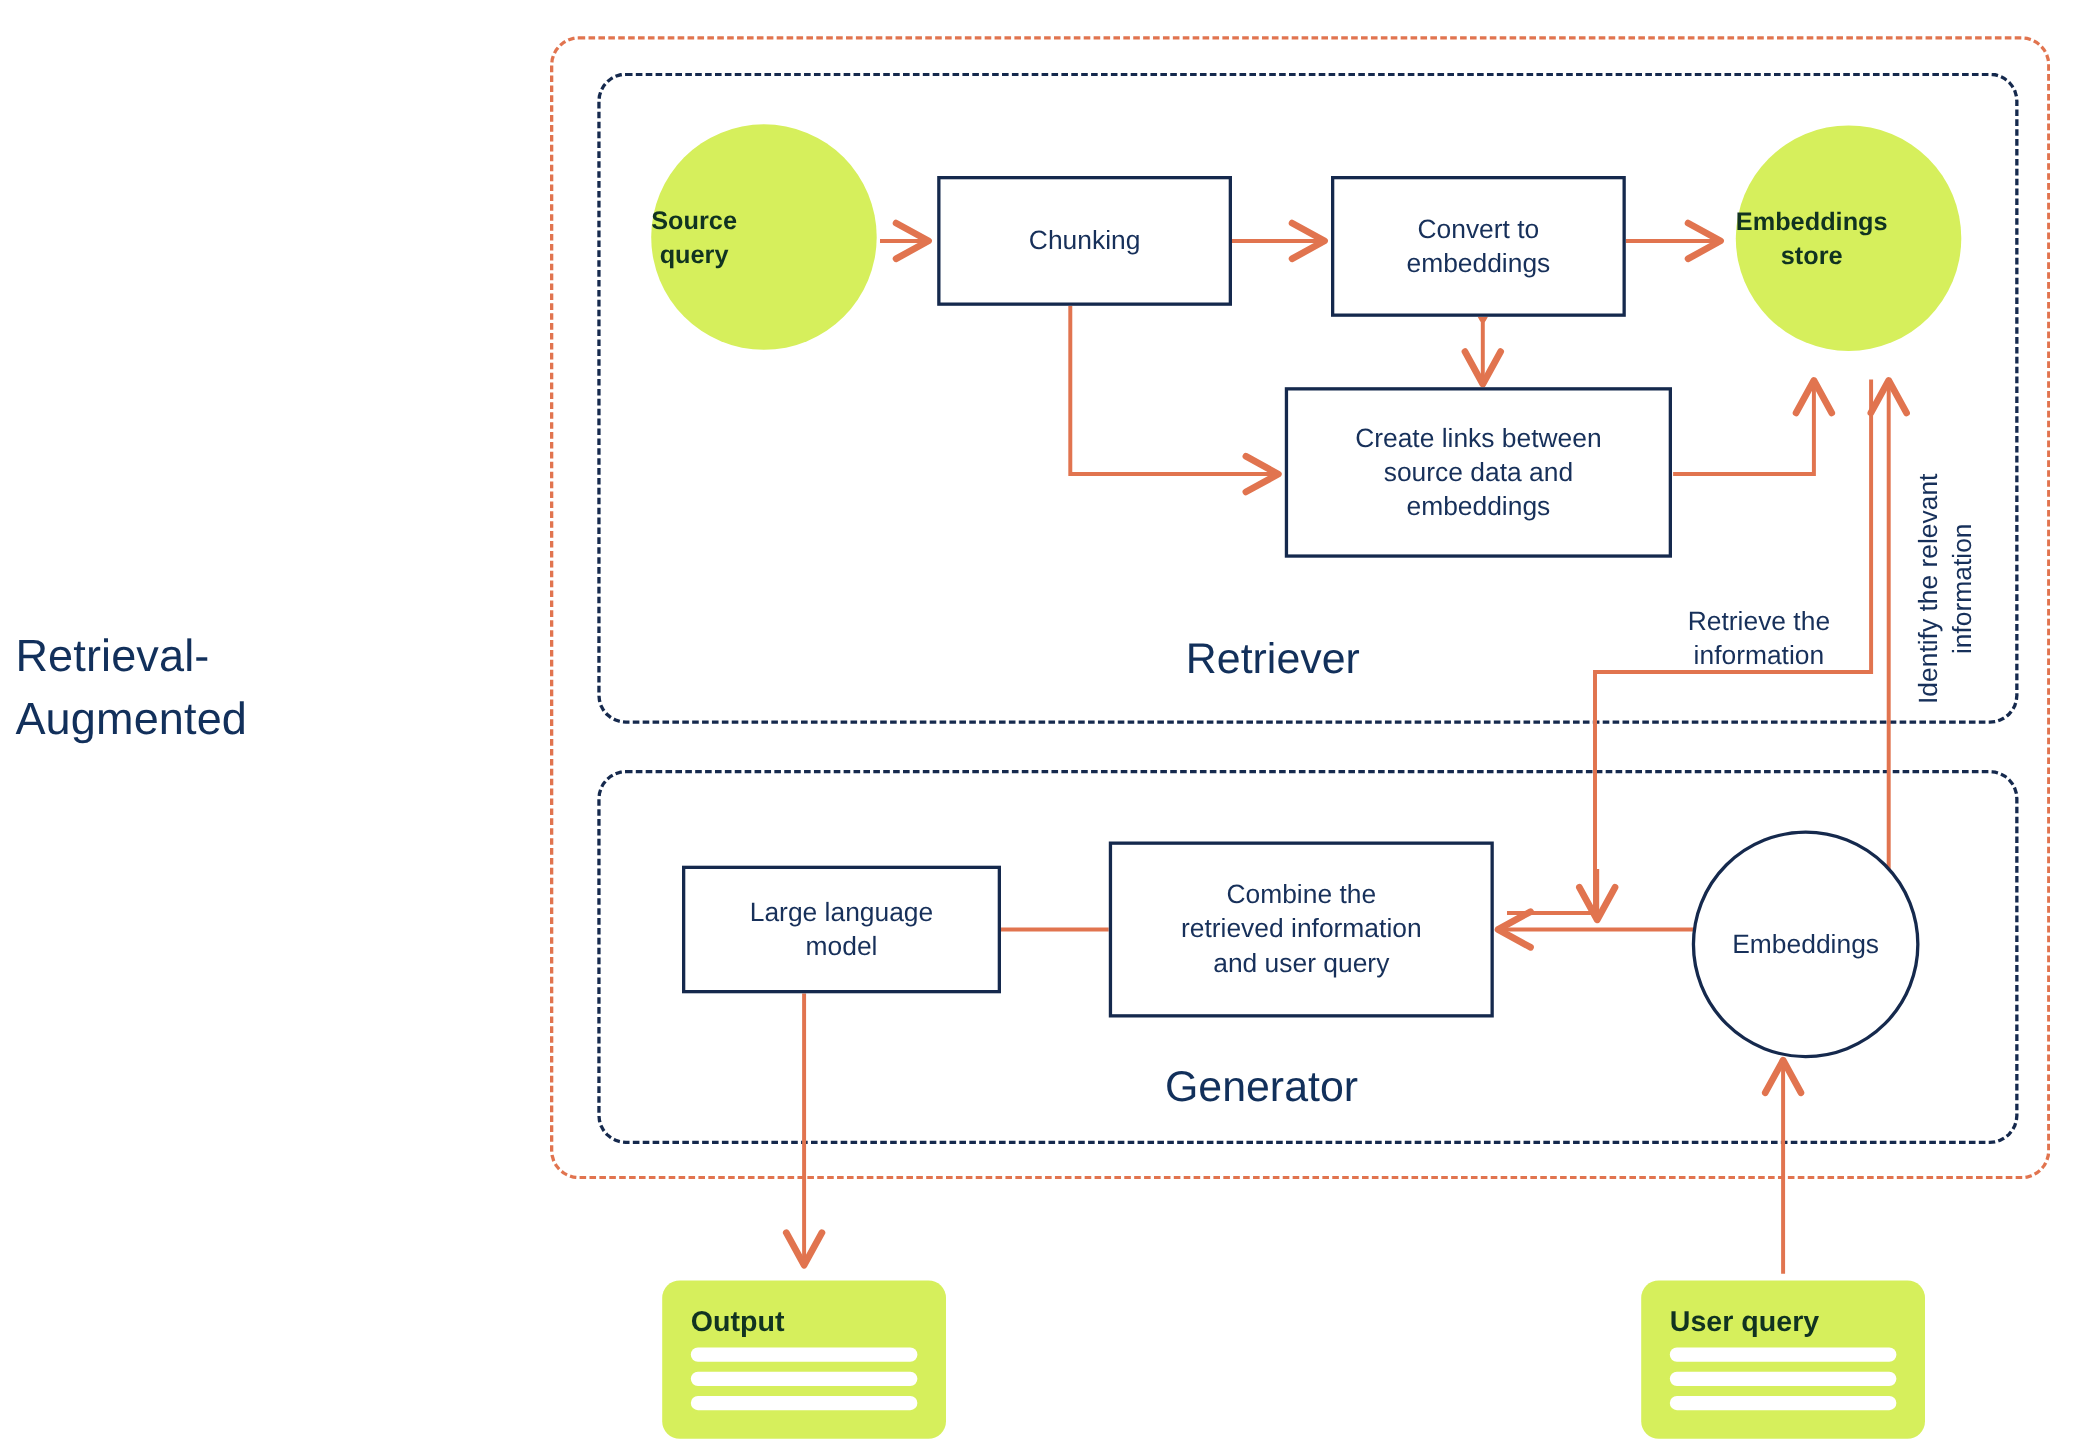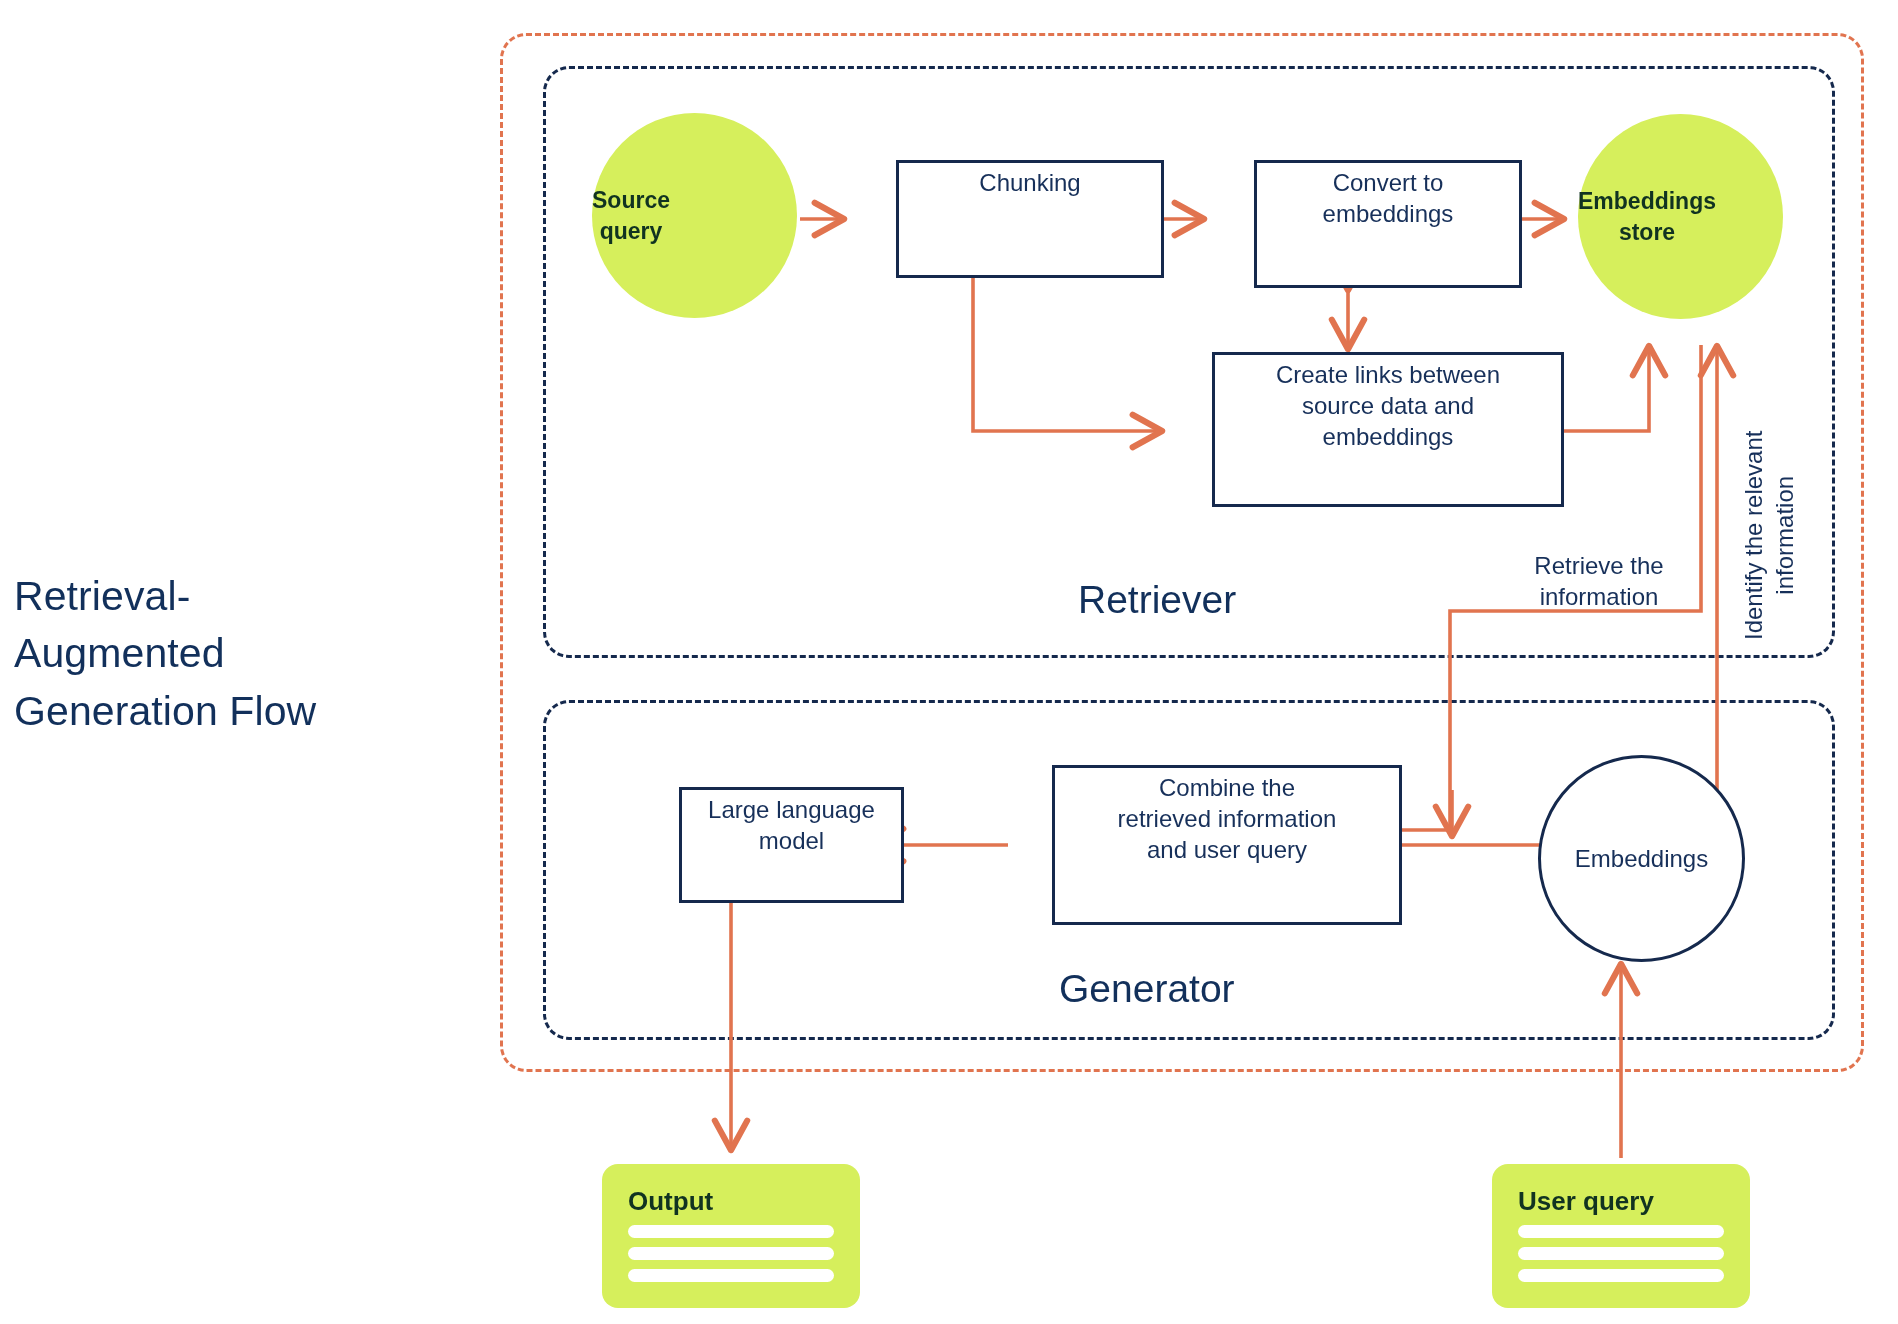--- a/index.html
+++ b/index.html
@@ -30,22 +30,22 @@
   .zone-label{
     position:absolute;font-size:39px;color:#12305b;white-space:nowrap;
   }
   .lbl-retriever{left:1078px;top:578px;}
   .lbl-generator{left:1059px;top:967px;}
 
   
   .node-box{
     position:absolute;box-sizing:border-box;
     border:3px solid #15294d;background:#ffffff;
-    display:flex;justify-content:center;text-align:center;
-    font-size:24px;line-height:1.30;color:#17305a;padding:4px 8px;margin-left:44px;
+    display:flex;align-items:center;justify-content:center;text-align:center;
+    font-size:24px;line-height:1.30;color:#17305a;padding:4px 8px;
   }
   .circle-fill{
     position:absolute;border-radius:50%;
     background:#d6ef5c;
     display:flex;align-items:center;text-align:center;
     font-size:23px;line-height:1.32;font-weight:700;color:#113321;
   }
   .circle-outline{
     position:absolute;border-radius:50%;box-sizing:border-box;
     border:3px solid #15294d;background:#ffffff;
@@ -79,21 +79,20 @@
   svg.edges{position:absolute;left:0;top:0;width:1898px;height:1324px;overflow:visible;pointer-events:none;}
 </style>
 </head>
 <body>
 
 <div id="stage">
 
   <div class="title">
     <div>Retrieval-</div>
     <div>Augmented</div>
-    <div>Generation Flow</div>
   </div>
 
   <div class="outer-dash"></div>
   <div class="zone zone-retriever"></div>
   <div class="zone zone-generator"></div>
   <div class="zone-label lbl-retriever">Retriever</div>
   <div class="zone-label lbl-generator">Generator</div>
 
   <svg class="edges" viewBox="0 0 1898 1324">
     <defs>
@@ -169,21 +168,21 @@
   <div class="edge-label" style="left:1484px;top:551px;width:230px;">
     <div>Retrieve the</div>
     <div>information</div>
   </div>
 
   <div class="edge-label rot" style="left:1739px;top:640px;">
     <div>Identify the relevant</div>
     <div>information</div>
   </div>
 
-  <div class="node-box" style="left:635px;top:787px;width:225px;height:116px;">
+  <div class="node-box" style="left:620px;top:787px;width:290px;height:116px;">
     <div>
       <div>Large language</div>
       <div>model</div>
     </div>
   </div>
 
   <div class="node-box" style="left:1008px;top:765px;width:350px;height:160px;">
     <div>
       <div>Combine the</div>
       <div>retrieved information</div>

